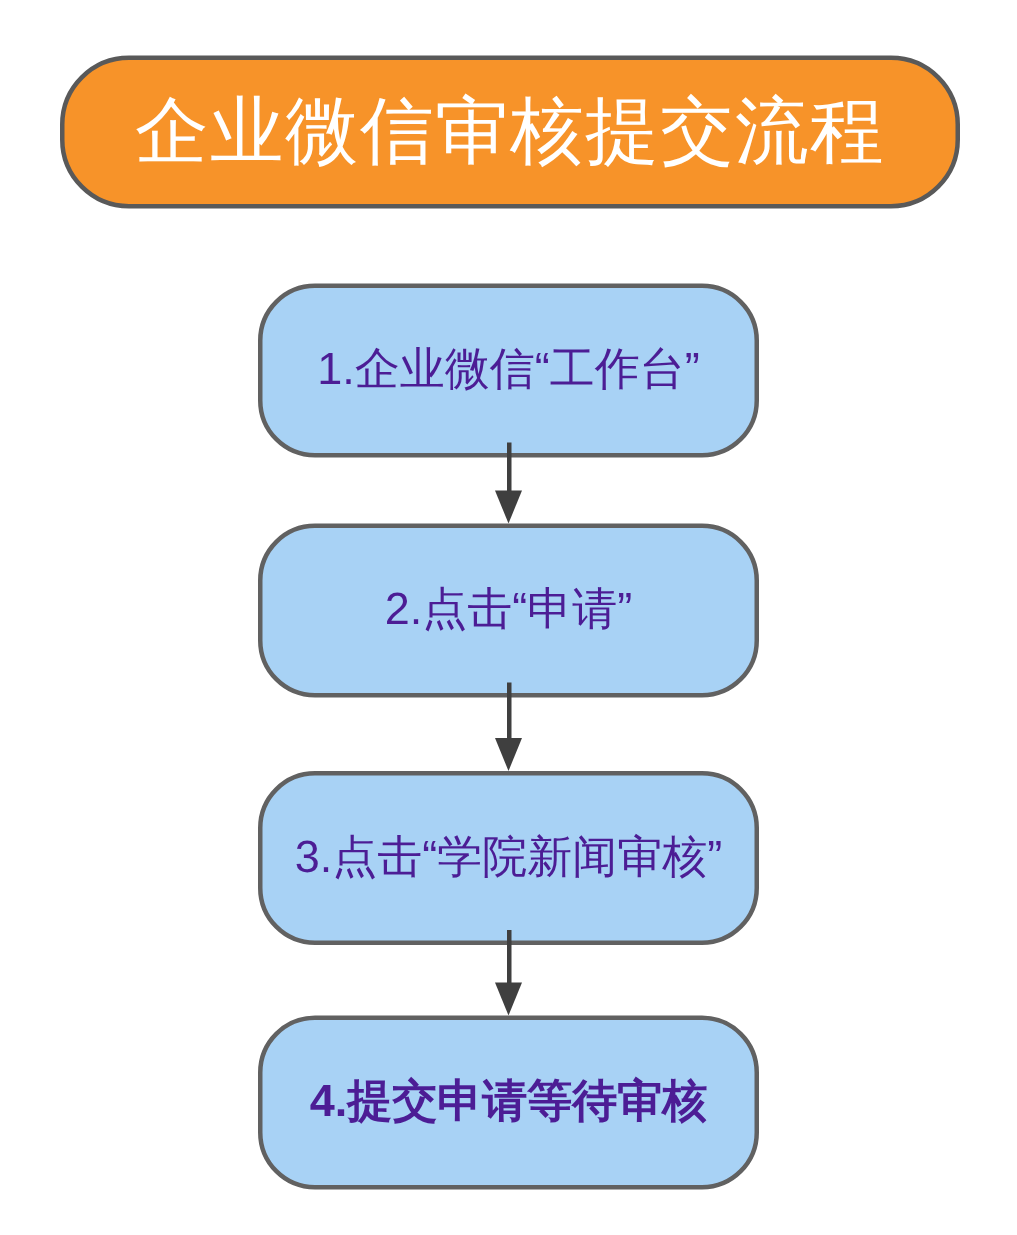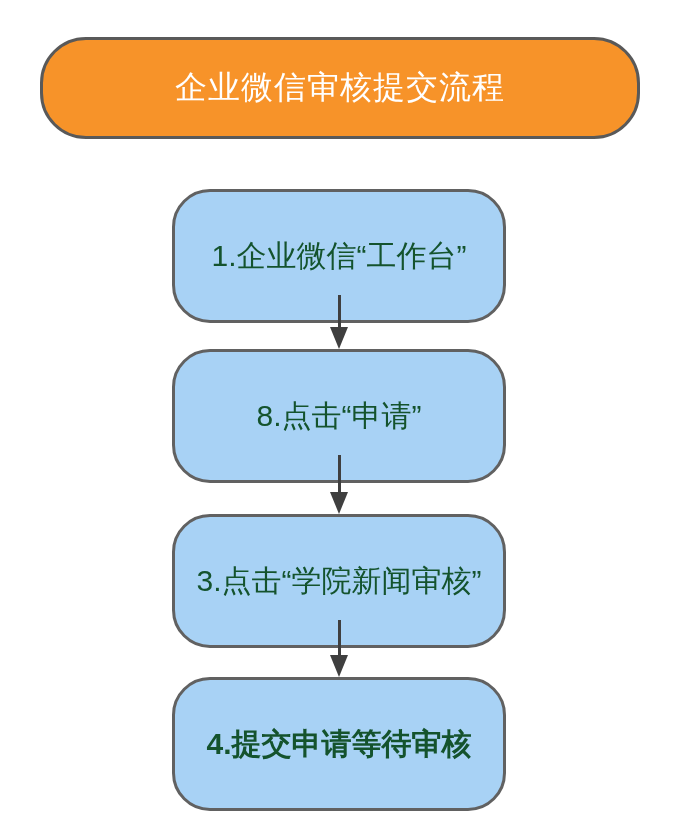--- a/index.html
+++ b/index.html
@@ -23,40 +23,40 @@
     width: 600px;
     height: 102px;
     box-sizing: border-box;
     background: #F79329;
     border: 3px solid #595959;
     border-radius: 46px;
     display: flex;
     align-items: center;
     justify-content: center;
     color: #ffffff;
-    font-size: 32px;
+    font-size: 49px;
     letter-spacing: 1px;
     text-align: center;
     white-space: nowrap;
   }
   
   .step-box {
     position: absolute;
     left: 172px;
     width: 334px;
-    height: 134px;
+    height: 116px;
     box-sizing: border-box;
     background: #A8D2F5;
     border: 3px solid #616161;
     border-radius: 38px;
     display: flex;
     align-items: center;
     justify-content: center;
     padding: 0 18px;
-    color: #14532d;
+    color: #4c1d95;
     font-size: 30px;
     line-height: 40px;
     text-align: center;
   }
   .step-1 { top: 189px; }
   .step-2 { top: 349px; }
   .step-3 { top: 514px; }
   .step-4 { top: 677px; font-weight: bold; }
 
   
@@ -97,21 +97,21 @@
   <div class="step-box step-1">
     <span>1.企业微信“工作台”</span>
   </div>
 
   <div class="arrow arrow-a">
     <div class="shaft"></div>
     <div class="head"></div>
   </div>
 
   <div class="step-box step-2">
-    <span>8.点击“申请”</span>
+    <span>2.点击“申请”</span>
   </div>
 
   <div class="arrow arrow-b">
     <div class="shaft"></div>
     <div class="head"></div>
   </div>
 
   <div class="step-box step-3">
     <span>3.点击“学院新闻审核”</span>
   </div>

